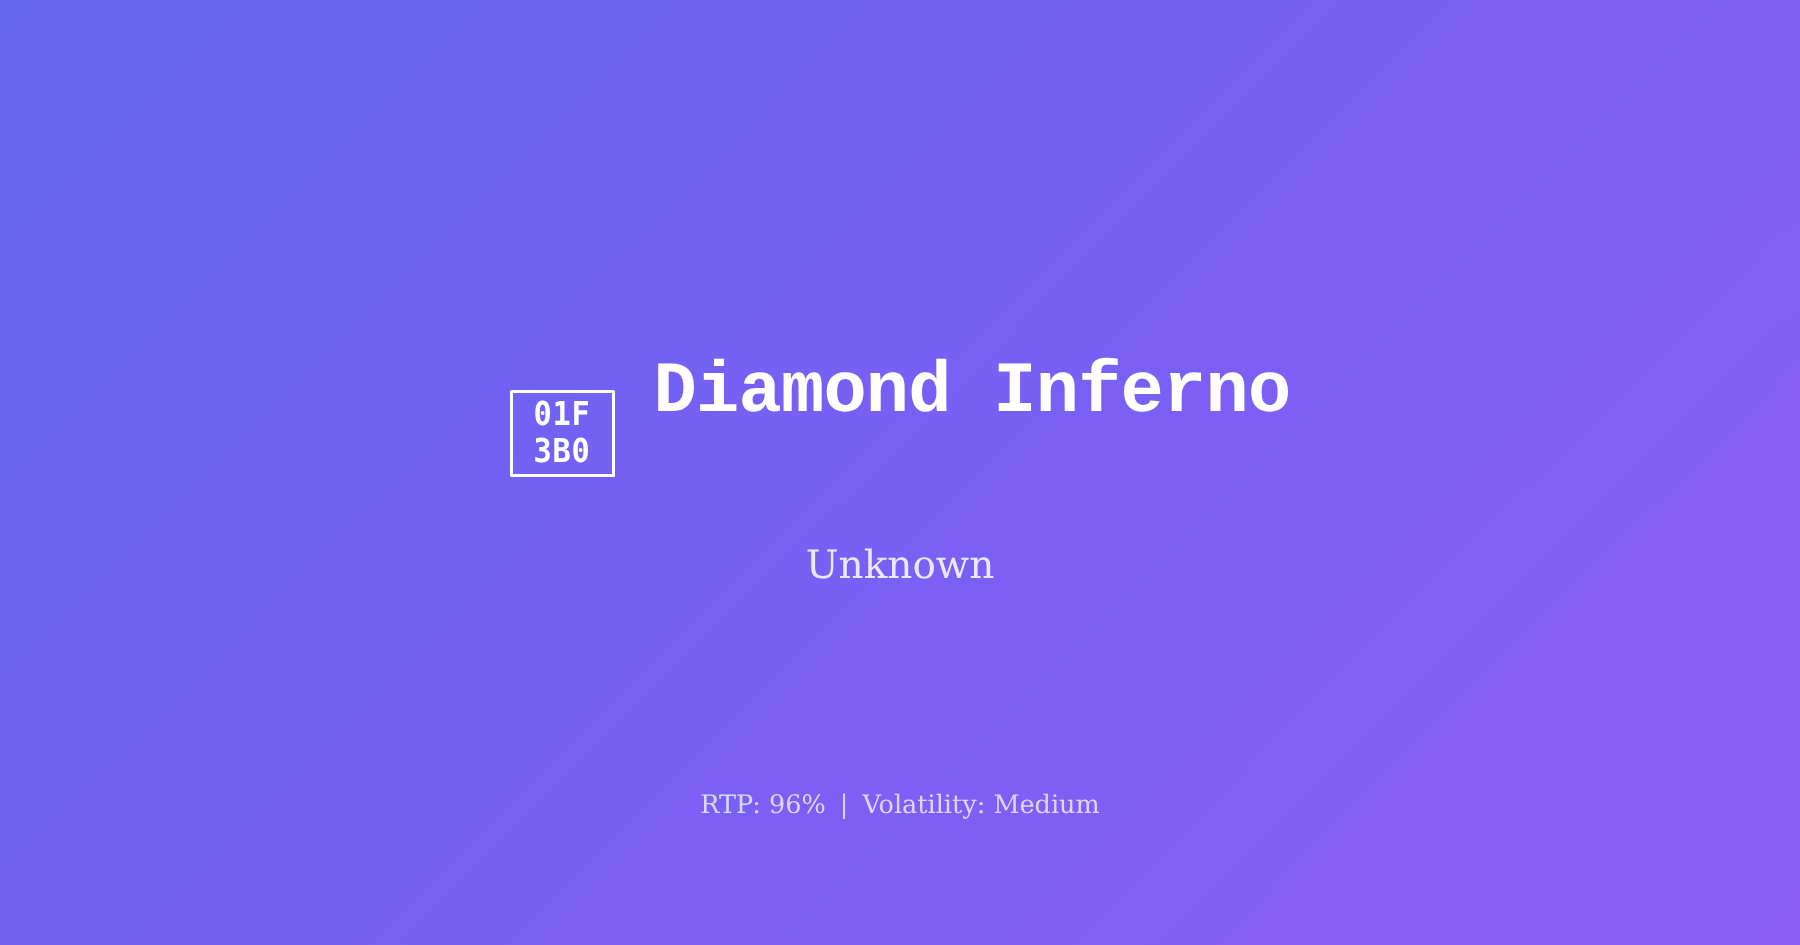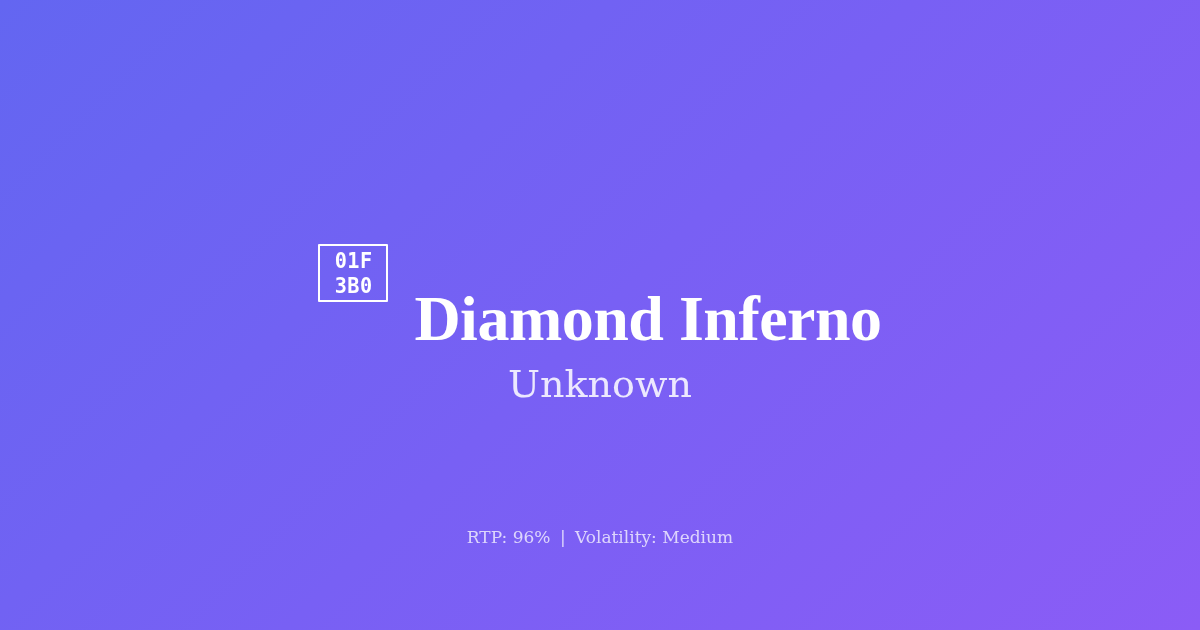--- a/index.html
+++ b/index.html
@@ -27,25 +27,24 @@
   }
 
   
   .title-row {
     position: absolute;
     top: 232px;
     left: 0;
     right: 0;
     display: flex;
     flex-direction: row;
-    align-items: flex-start;
+    align-items: flex-end;
     justify-content: center;
     gap: 26px;
     height: 86px;
-    margin-top: 12px;
   }
 
   
   .tofu {
     display: inline-flex;
     flex-direction: column;
     align-items: center;
     justify-content: center;
     width: 70px;
     height: 58px;
@@ -59,38 +58,38 @@
     user-select: none;
   }
   .tofu-row {
     font-size: 22px;
     font-weight: 700;
     line-height: 25px;
     transform: scaleX(0.92);
   }
 
   .game-title {
-    font-family: Liberation Serif, serif;
-    font-size: 64px;
+    font-family: Liberation Mono, monospace;
+    font-size: 48px;
     font-weight: 700;
     color: #ffffff;
     line-height: 1;
     white-space: nowrap;
     letter-spacing: -0.5px;
   }
 
   
   .provider {
     position: absolute;
     top: 362px;
     left: 0;
     right: 0;
     text-align: center;
     font-family: "DejaVu Serif", "Liberation Serif", serif;
-    font-size: 38px;
+    font-size: 26px;
     font-weight: 400;
     color: rgba(255, 255, 255, 0.86);
     line-height: 1.2;
     white-space: nowrap;
   }
 
   
   .meta {
     position: absolute;
     top: 526px;

